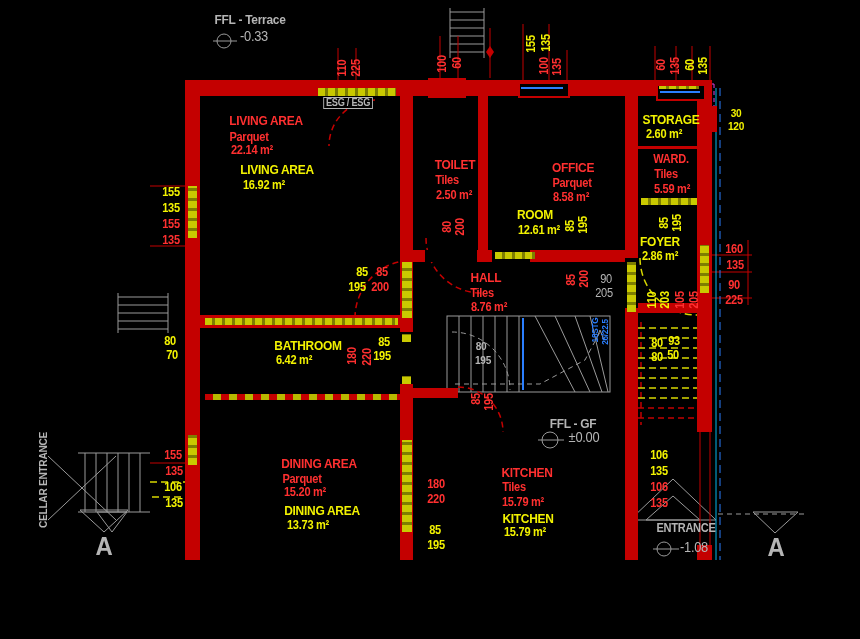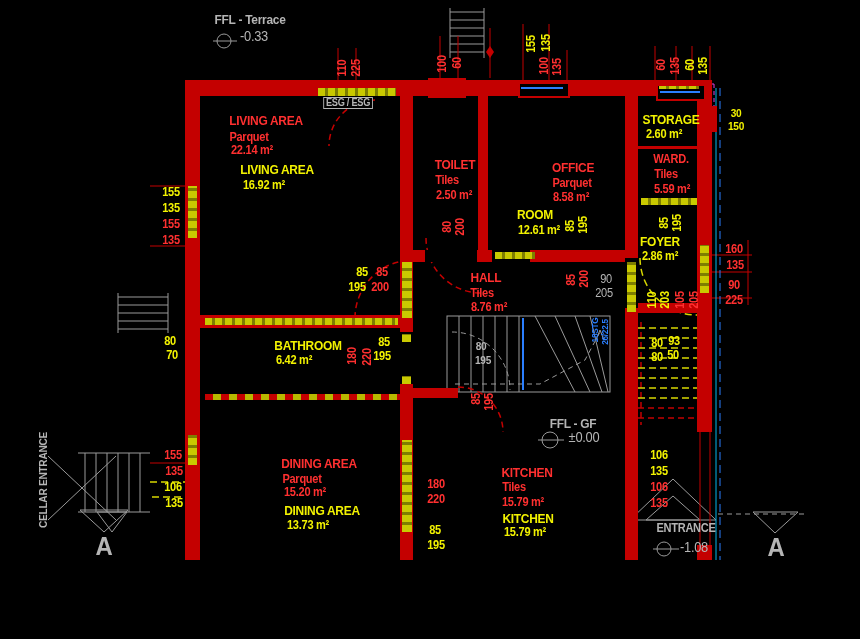--- a/index.html
+++ b/index.html
@@ -186,21 +186,21 @@
       <span class="lbl" style="left: 457px; top: 63px; color: rgb(255, 48, 48); font-size: 12px; transform: translate(-50%, -50%) rotate(-90deg) scaleX(0.92);">60</span>
       <span class="lbl" style="left: 531px; top: 44px; color: rgb(242, 242, 0); font-size: 12px; transform: translate(-50%, -50%) rotate(-90deg) scaleX(0.92);">155</span>
       <span class="lbl" style="left: 546px; top: 43px; color: rgb(242, 242, 0); font-size: 12px; transform: translate(-50%, -50%) rotate(-90deg) scaleX(0.92);">135</span>
       <span class="lbl" style="left: 544px; top: 66px; color: rgb(255, 48, 48); font-size: 12px; transform: translate(-50%, -50%) rotate(-90deg) scaleX(0.92);">100</span>
       <span class="lbl" style="left: 557px; top: 67px; color: rgb(255, 48, 48); font-size: 12px; transform: translate(-50%, -50%) rotate(-90deg) scaleX(0.92);">135</span>
       <span class="lbl" style="left: 661px; top: 65px; color: rgb(255, 48, 48); font-size: 12px; transform: translate(-50%, -50%) rotate(-90deg) scaleX(0.92);">60</span>
       <span class="lbl" style="left: 675px; top: 66px; color: rgb(255, 48, 48); font-size: 12px; transform: translate(-50%, -50%) rotate(-90deg) scaleX(0.92);">135</span>
       <span class="lbl" style="left: 690px; top: 65px; color: rgb(242, 242, 0); font-size: 12px; transform: translate(-50%, -50%) rotate(-90deg) scaleX(0.92);">60</span>
       <span class="lbl" style="left: 703px; top: 66px; color: rgb(242, 242, 0); font-size: 12px; transform: translate(-50%, -50%) rotate(-90deg) scaleX(0.92);">135</span>
       <span class="lbl" style="left: 736px; top: 113px; color: rgb(242, 242, 0); font-size: 11px; transform: translate(-50%, -50%) scaleX(0.92);">30</span>
-      <span class="lbl" style="left: 736px; top: 126px; color: rgb(242, 242, 0); font-size: 11px; transform: translate(-50%, -50%) scaleX(0.92);">150</span>
+      <span class="lbl" style="left: 736px; top: 126px; color: rgb(242, 242, 0); font-size: 11px; transform: translate(-50%, -50%) scaleX(0.92);">120</span>
       <span class="lbl" style="left: 171px; top: 192px; color: rgb(242, 242, 0); font-size: 12px; transform: translate(-50%, -50%) scaleX(0.92);">155</span>
       <span class="lbl" style="left: 171px; top: 208px; color: rgb(242, 242, 0); font-size: 12px; transform: translate(-50%, -50%) scaleX(0.92);">135</span>
       <span class="lbl" style="left: 171px; top: 224px; color: rgb(255, 48, 48); font-size: 12px; transform: translate(-50%, -50%) scaleX(0.92);">155</span>
       <span class="lbl" style="left: 171px; top: 240px; color: rgb(255, 48, 48); font-size: 12px; transform: translate(-50%, -50%) scaleX(0.92);">135</span>
       <span class="lbl" style="left: 170px; top: 341px; color: rgb(242, 242, 0); font-size: 12px; transform: translate(-50%, -50%) scaleX(0.92);">80</span>
       <span class="lbl" style="left: 172px; top: 355px; color: rgb(242, 242, 0); font-size: 12px; transform: translate(-50%, -50%) scaleX(0.92);">70</span>
       <span class="lbl" style="left: 173px; top: 455px; color: rgb(255, 48, 48); font-size: 12px; transform: translate(-50%, -50%) scaleX(0.92);">155</span>
       <span class="lbl" style="left: 174px; top: 471px; color: rgb(255, 48, 48); font-size: 12px; transform: translate(-50%, -50%) scaleX(0.92);">135</span>
       <span class="lbl" style="left: 173px; top: 487px; color: rgb(242, 242, 0); font-size: 12px; transform: translate(-50%, -50%) scaleX(0.92);">106</span>
       <span class="lbl" style="left: 174px; top: 503px; color: rgb(242, 242, 0); font-size: 12px; transform: translate(-50%, -50%) scaleX(0.92);">135</span>

